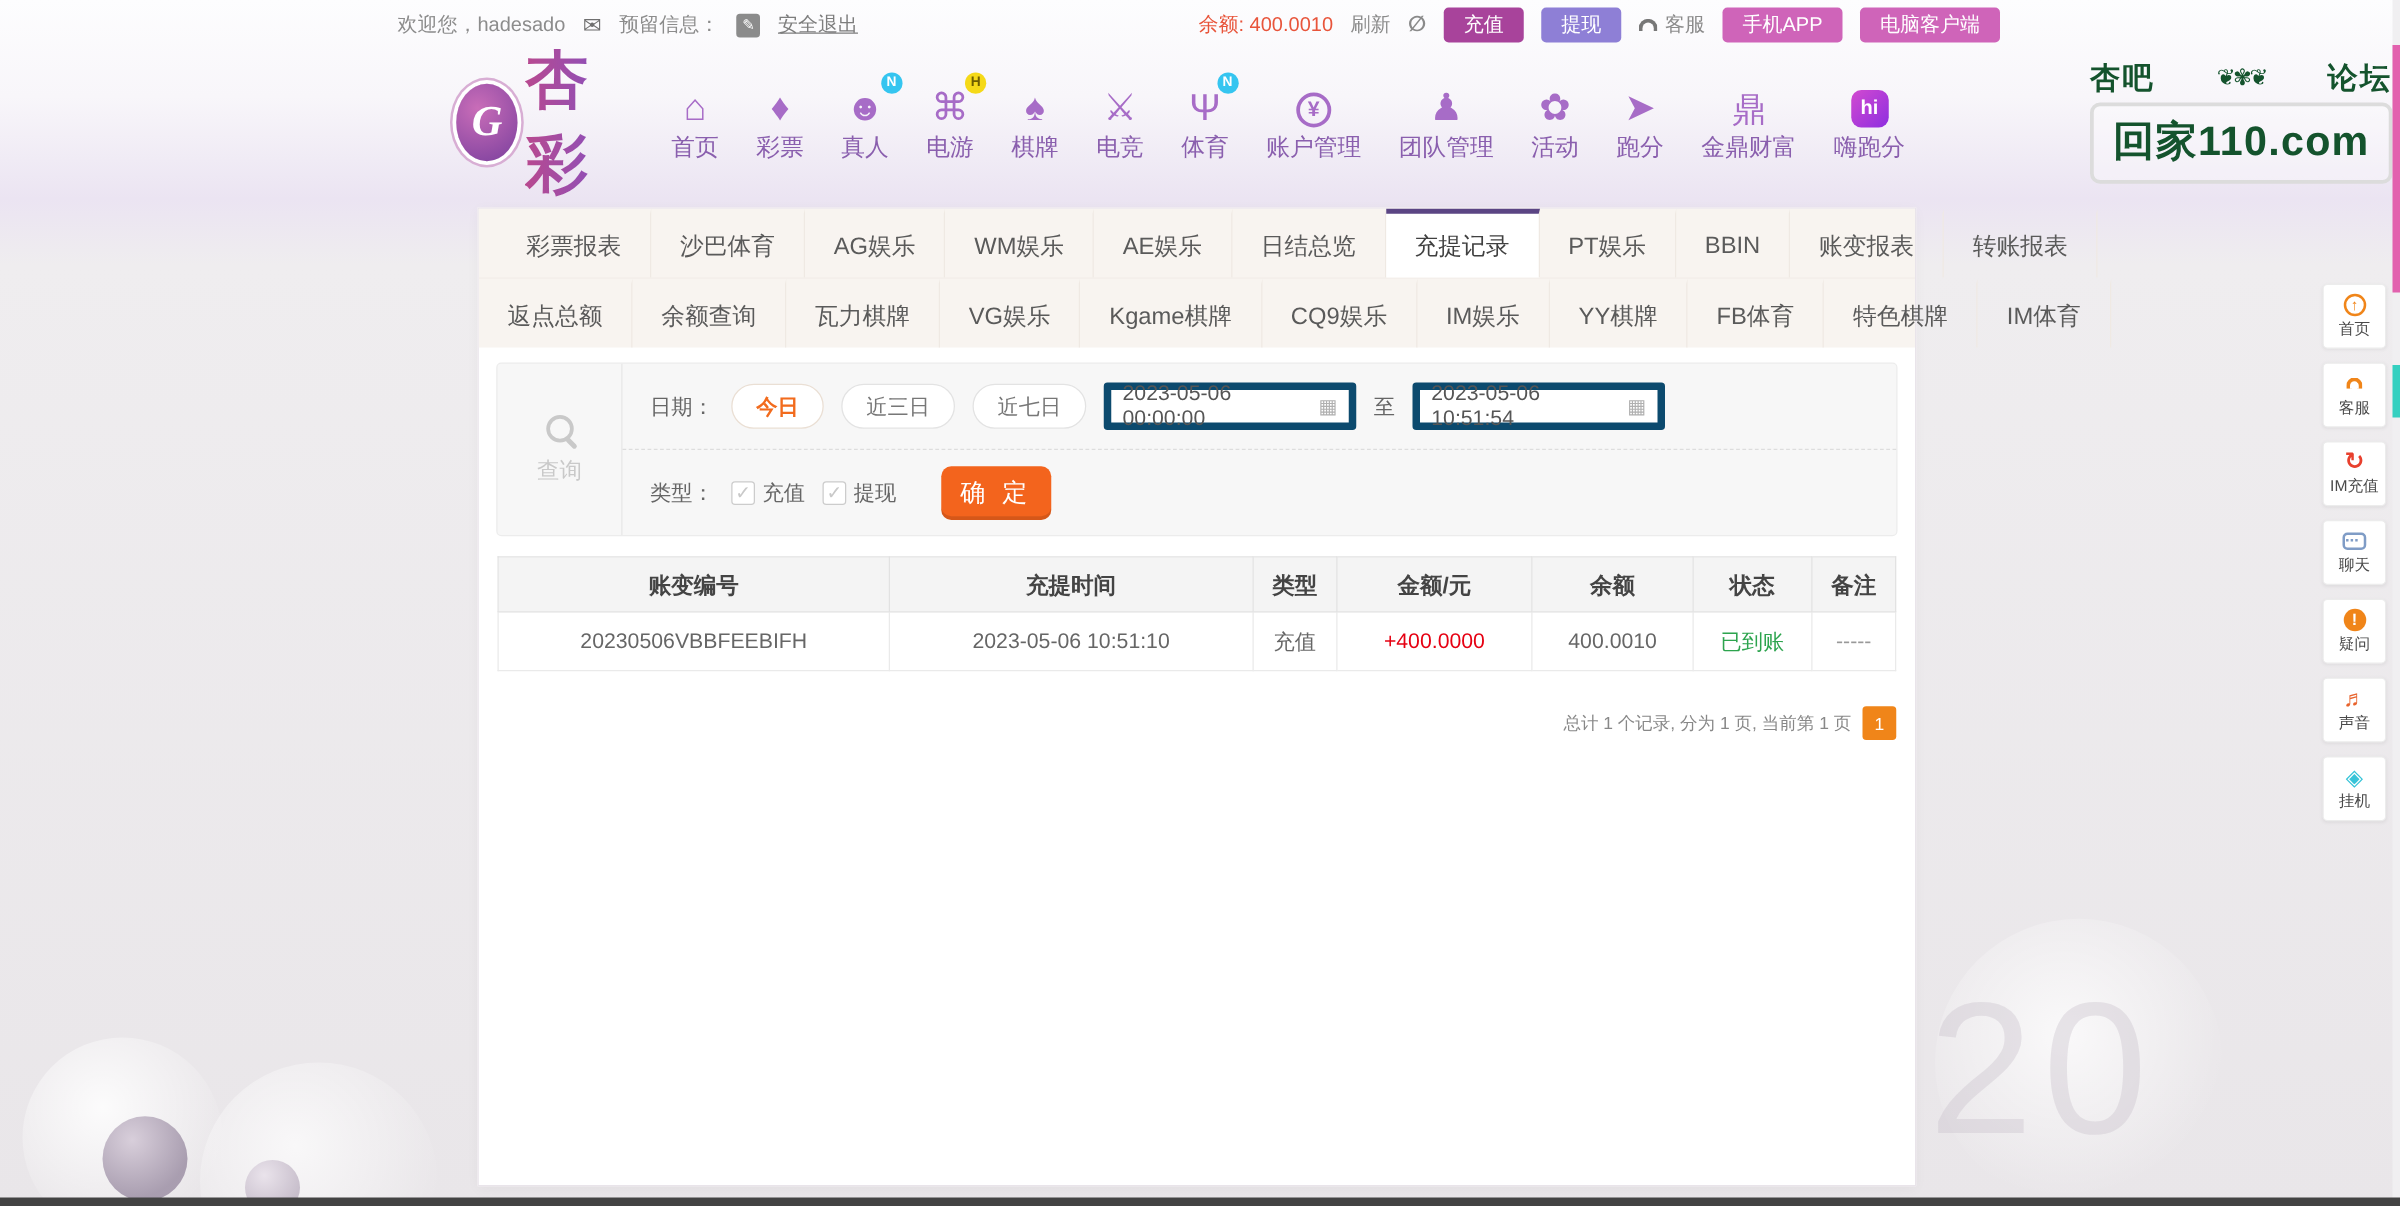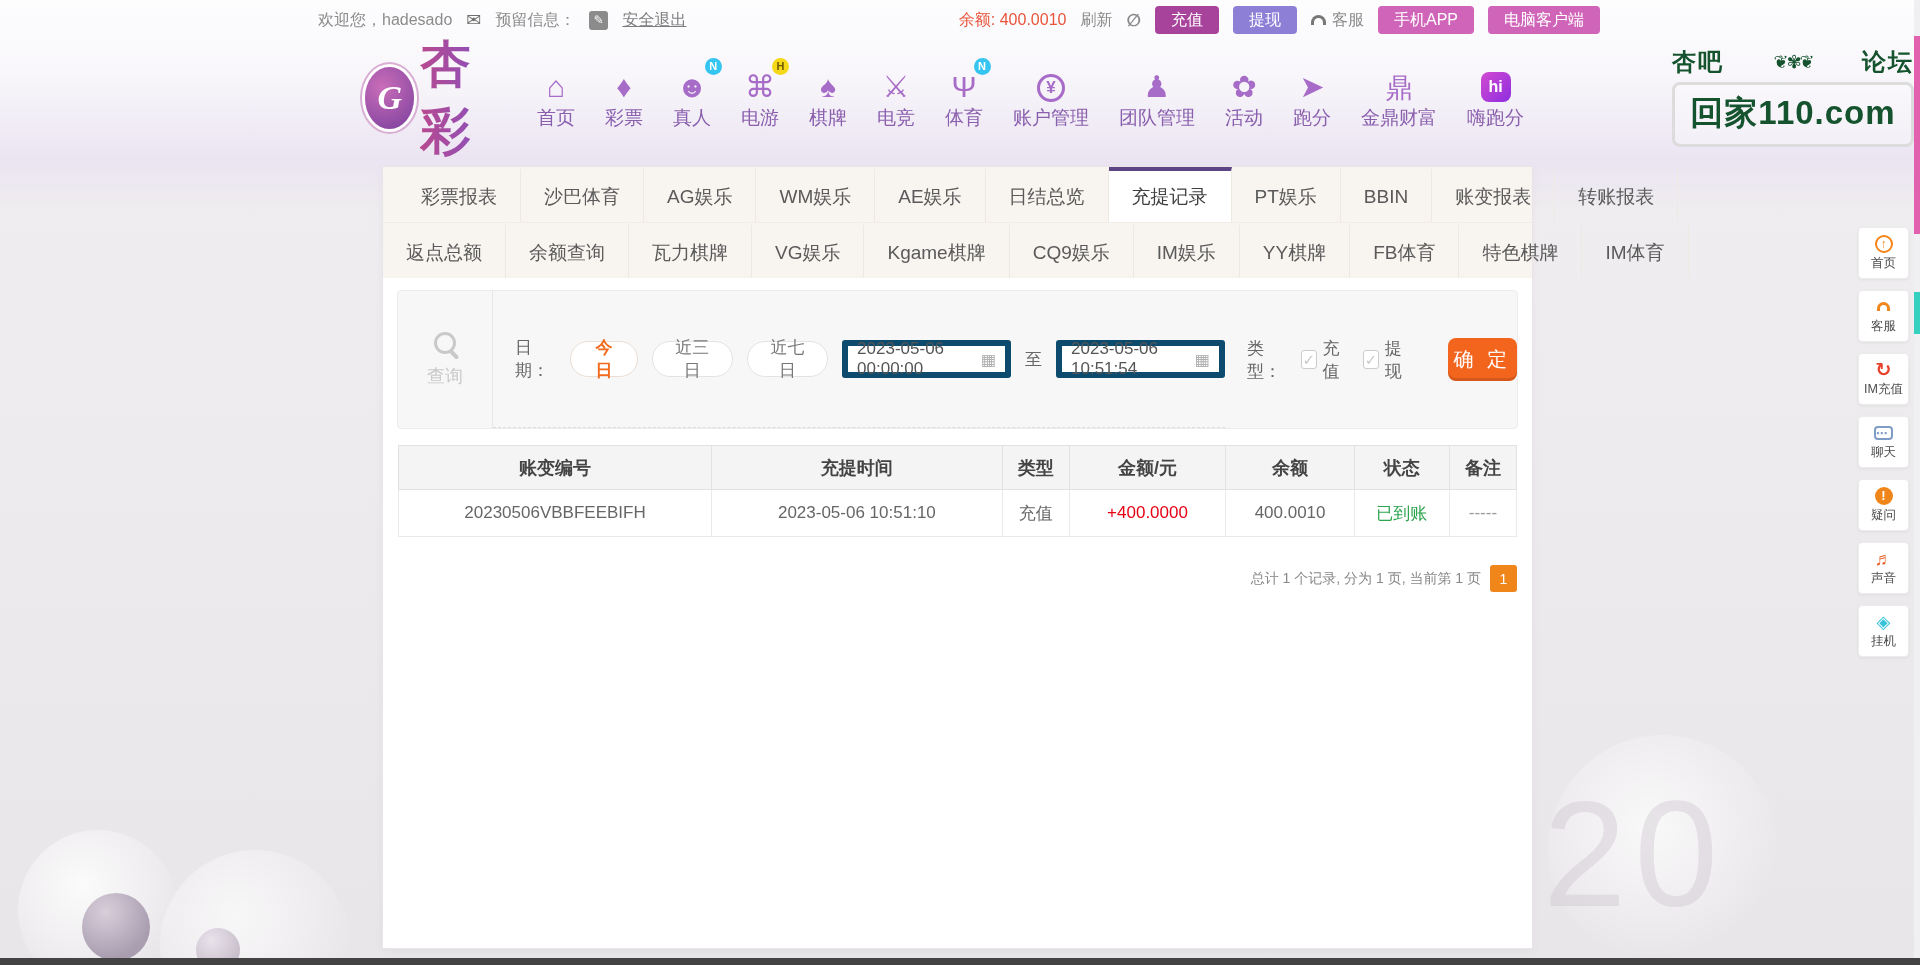--- a/index.html
+++ b/index.html
@@ -89,21 +89,21 @@
   .tab.active { background:#fff; border-top-color:#5b4584; color:#404040; }
 
   
   .filter-box { margin:12px 14px 0; height:139px; background:#f7f7f7;
                 border:1px solid #ececec; border-radius:4px; display:flex; }
   .query-col { width:100px; border-right:1px solid #e7e7e7; display:flex; flex-direction:column;
                align-items:center; justify-content:center; gap:10px; color:#c9c9c9; font-size:18px; }
   .mag { width:22px; height:22px; border:3px solid #c9c9c9; border-radius:50%; position:relative; }
   .mag::after { content:''; position:absolute; width:4px; height:11px; background:#c9c9c9;
                 right:-3px; bottom:-9px; transform:rotate(-45deg); border-radius:2px; }
-  .filter-main { flex:1; display:flex; flex-direction:row; }
+  .filter-main { flex:1; display:flex; flex-direction:column; }
   .filter-row { flex:1; display:flex; align-items:center; gap:14px; padding-left:22px; font-size:17px; color:#666; }
   .filter-row.first { border-bottom:1px dashed #ddd; }
   .pill { height:36px; padding:0 19px; border-radius:18px; background:#fff; border:1px solid #e3e3e3;
           display:flex; align-items:center; font-size:17px; color:#777; cursor:pointer;text-align:center; }
   .pill.active { color:#f26b1d; font-weight:bold; border-color:#eadfd4; }
   .date-input { width:202px; height:38px; background:#fff; border:6px solid #0c4a6e; border-radius:3px;
                 display:flex; align-items:center; justify-content:space-between; padding:0 9px;
                 font-size:17px; color:#555; cursor:text; }
   .cal-glyph { color:#b0b0b0; font-size:16px; }
   .to-label { color:#666; }

